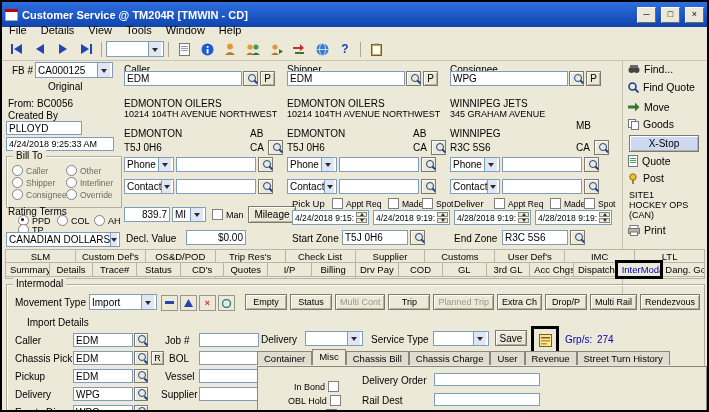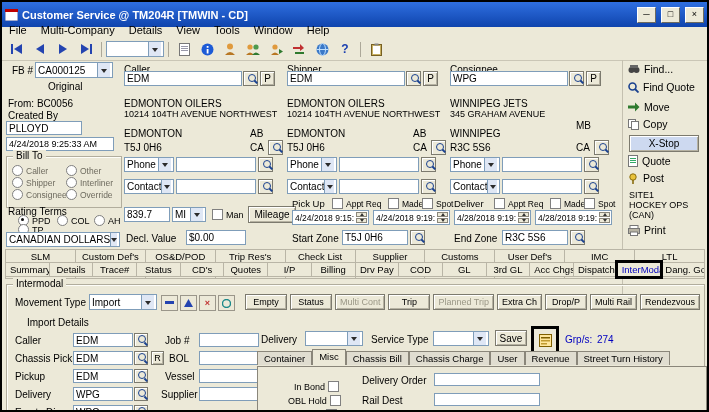--- a/index.html
+++ b/index.html
@@ -15,21 +15,21 @@
   
   .menubar{position:absolute;left:0;top:19px;right:0;height:17px;display:flex;align-items:center;font-size:11px}
   .menubar>span{padding:1px 7px}
   .toolbar{position:absolute;left:0;top:36px;right:0;height:22px;display:flex;align-items:center;padding-left:4px;gap:1px;
            border-bottom:1px solid #cac6b6}
   .tbtn{width:20px;height:18px;display:flex;align-items:center;justify-content:center;border:1px solid transparent}
   .tsep{width:1px;height:15px;background:#aca899;margin:0 3px}
   
   .fld{position:absolute;background:#fff;border:1px solid #7f9db9;font-size:10px;padding:0 2px;
        display:flex;align-items:center;box-sizing:border-box;height:15px;white-space:nowrap;overflow:hidden}
-  .fld.r{}
+  .fld.r{justify-content:flex-end}
   .arrow{margin-left:auto;width:12px;align-self:stretch;background:#dfe7f5;border-left:1px solid #7f9db9;
          display:flex;align-items:center;justify-content:center}
   .arrow::after{content:"";border:3px solid transparent;border-top:4px solid #2b2b2b;margin-top:4px}
   .lbl{position:absolute;font-size:10px;white-space:nowrap}
   .btn{position:absolute;background:#ece9d8;border:1px solid #7c7a6e;box-shadow:inset 1px 1px 0 #fff,inset -1px -1px 0 #b6b2a2;
        font-size:10px;display:flex;align-items:center;justify-content:center;box-sizing:border-box;white-space:nowrap}
   .dis{color:#9a9786}
   .lookup{position:absolute;width:15px;height:15px;background:#ece9d8;border:1px solid #7c7a6e;
           box-shadow:inset 1px 1px 0 #fff;display:flex;align-items:center;justify-content:center;box-sizing:border-box}
   .mag{width:6px;height:6px;border:1.5px solid #1a418f;border-radius:50%;position:relative;margin:-2px -2px 0 0}
@@ -73,21 +73,20 @@
         <rect x="0" y="0" width="13" height="3" fill="#c00000"></rect>
       </svg>
     <span class="titletxt">Customer Service @ TM204R [TMWIN - CD]</span>
     <span class="winbtn">─</span>
     <span class="winbtn">□</span>
     <span class="winbtn">×</span>
   </div>
 
   <div class="menubar">
     <span>File</span>
-    <span>Multi-Company</span>
     <span>Details</span>
     <span>View</span>
     <span>Tools</span>
     <span>Window</span>
     <span>Help</span>
   </div>
 
   <div class="toolbar">
     <span class="tbtn">
         <svg width="14" height="12">
@@ -371,21 +370,21 @@
         <svg width="12" height="10">
           <polygon points="0,3.5 7,3.5 7,0.5 11.5,5 7,9.5 7,6.5 0,6.5" fill="#2f7a2f"></polygon>
         </svg>
         <span>Move</span>
       </span>
     <span class="sideitem" style="top:57px">
         <svg width="11" height="11">
           <rect x="0.5" y="0.5" width="7" height="8" fill="#fff" stroke="#777"></rect>
           <rect x="3.5" y="2.5" width="7" height="8" fill="#fff" stroke="#777"></rect>
         </svg>
-        <span>Copy</span>
+        <span>Goods</span>
       </span>
     <span class="btn" style="left:6px;top:75px;width:70px;height:17px;background:#cdd9f0">X-Stop</span>
     <span class="sideitem" style="top:94px">
         <svg width="10" height="12">
           <rect x="0.5" y="0.5" width="9" height="11" fill="#fff" stroke="#777"></rect>
           <rect x="2" y="3" width="6" height="1" fill="#3a6"></rect>
           <rect x="2" y="5" width="6" height="1" fill="#3a6"></rect>
           <rect x="2" y="7" width="6" height="1" fill="#3a6"></rect>
         </svg>
         <span>Quote</span>

